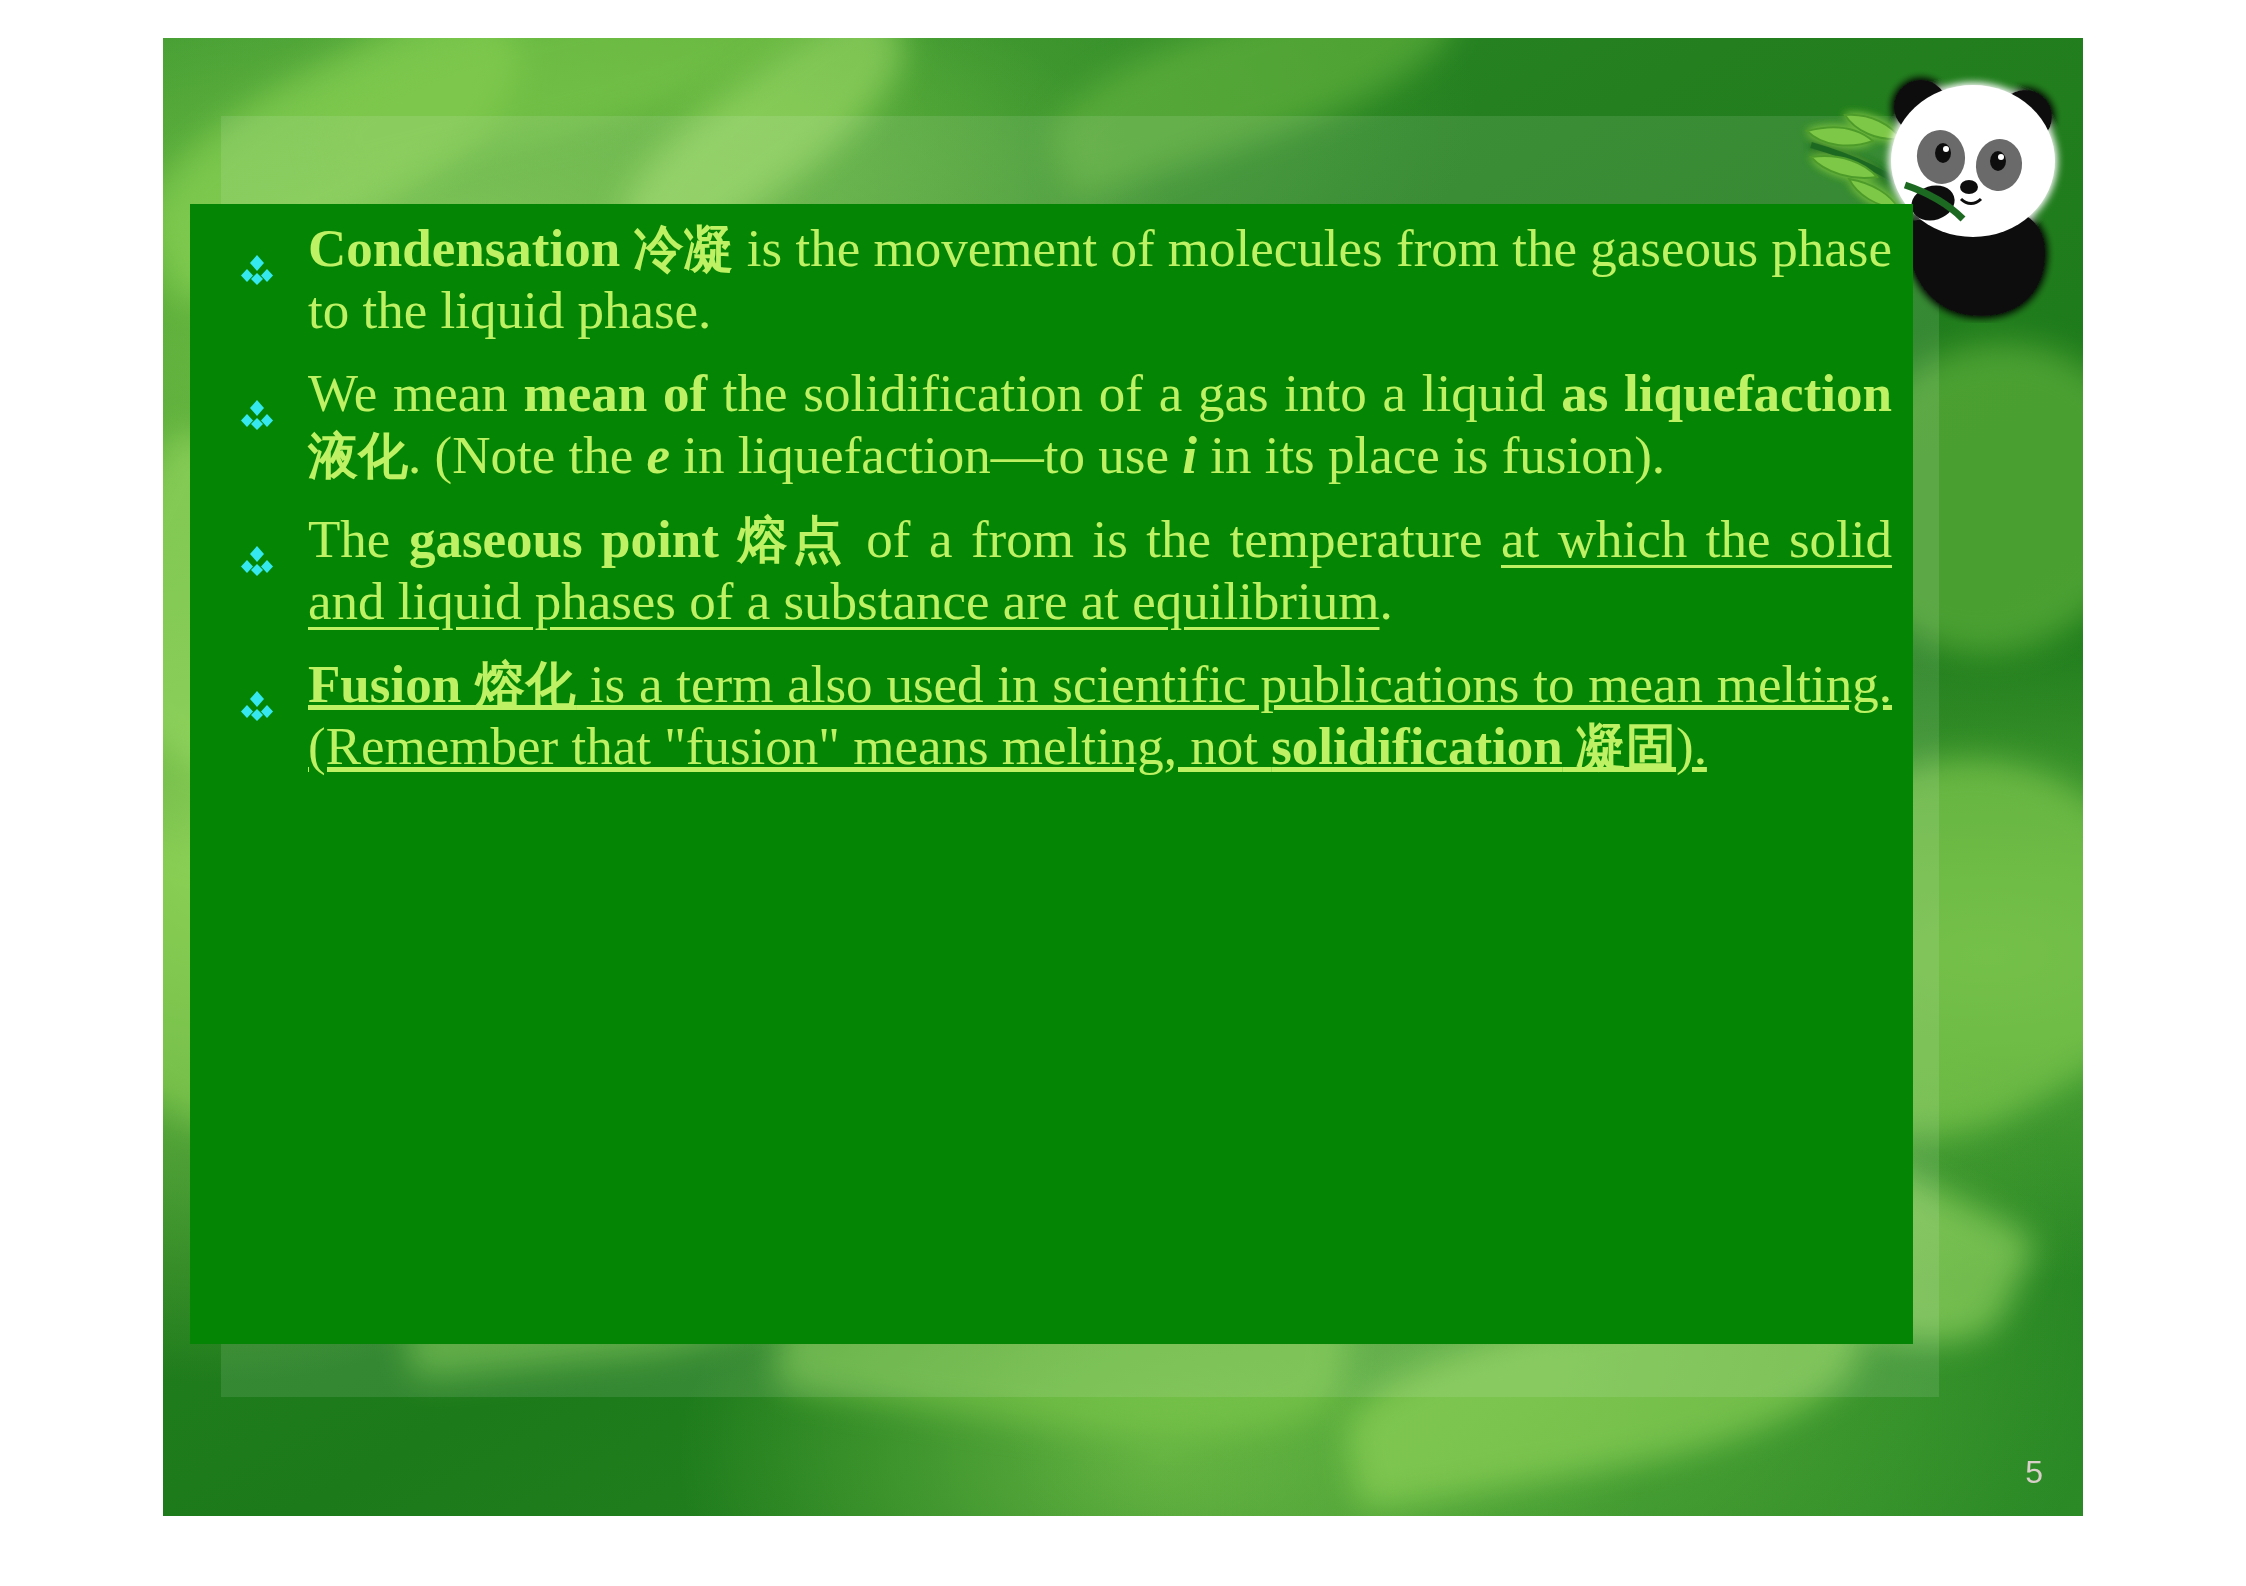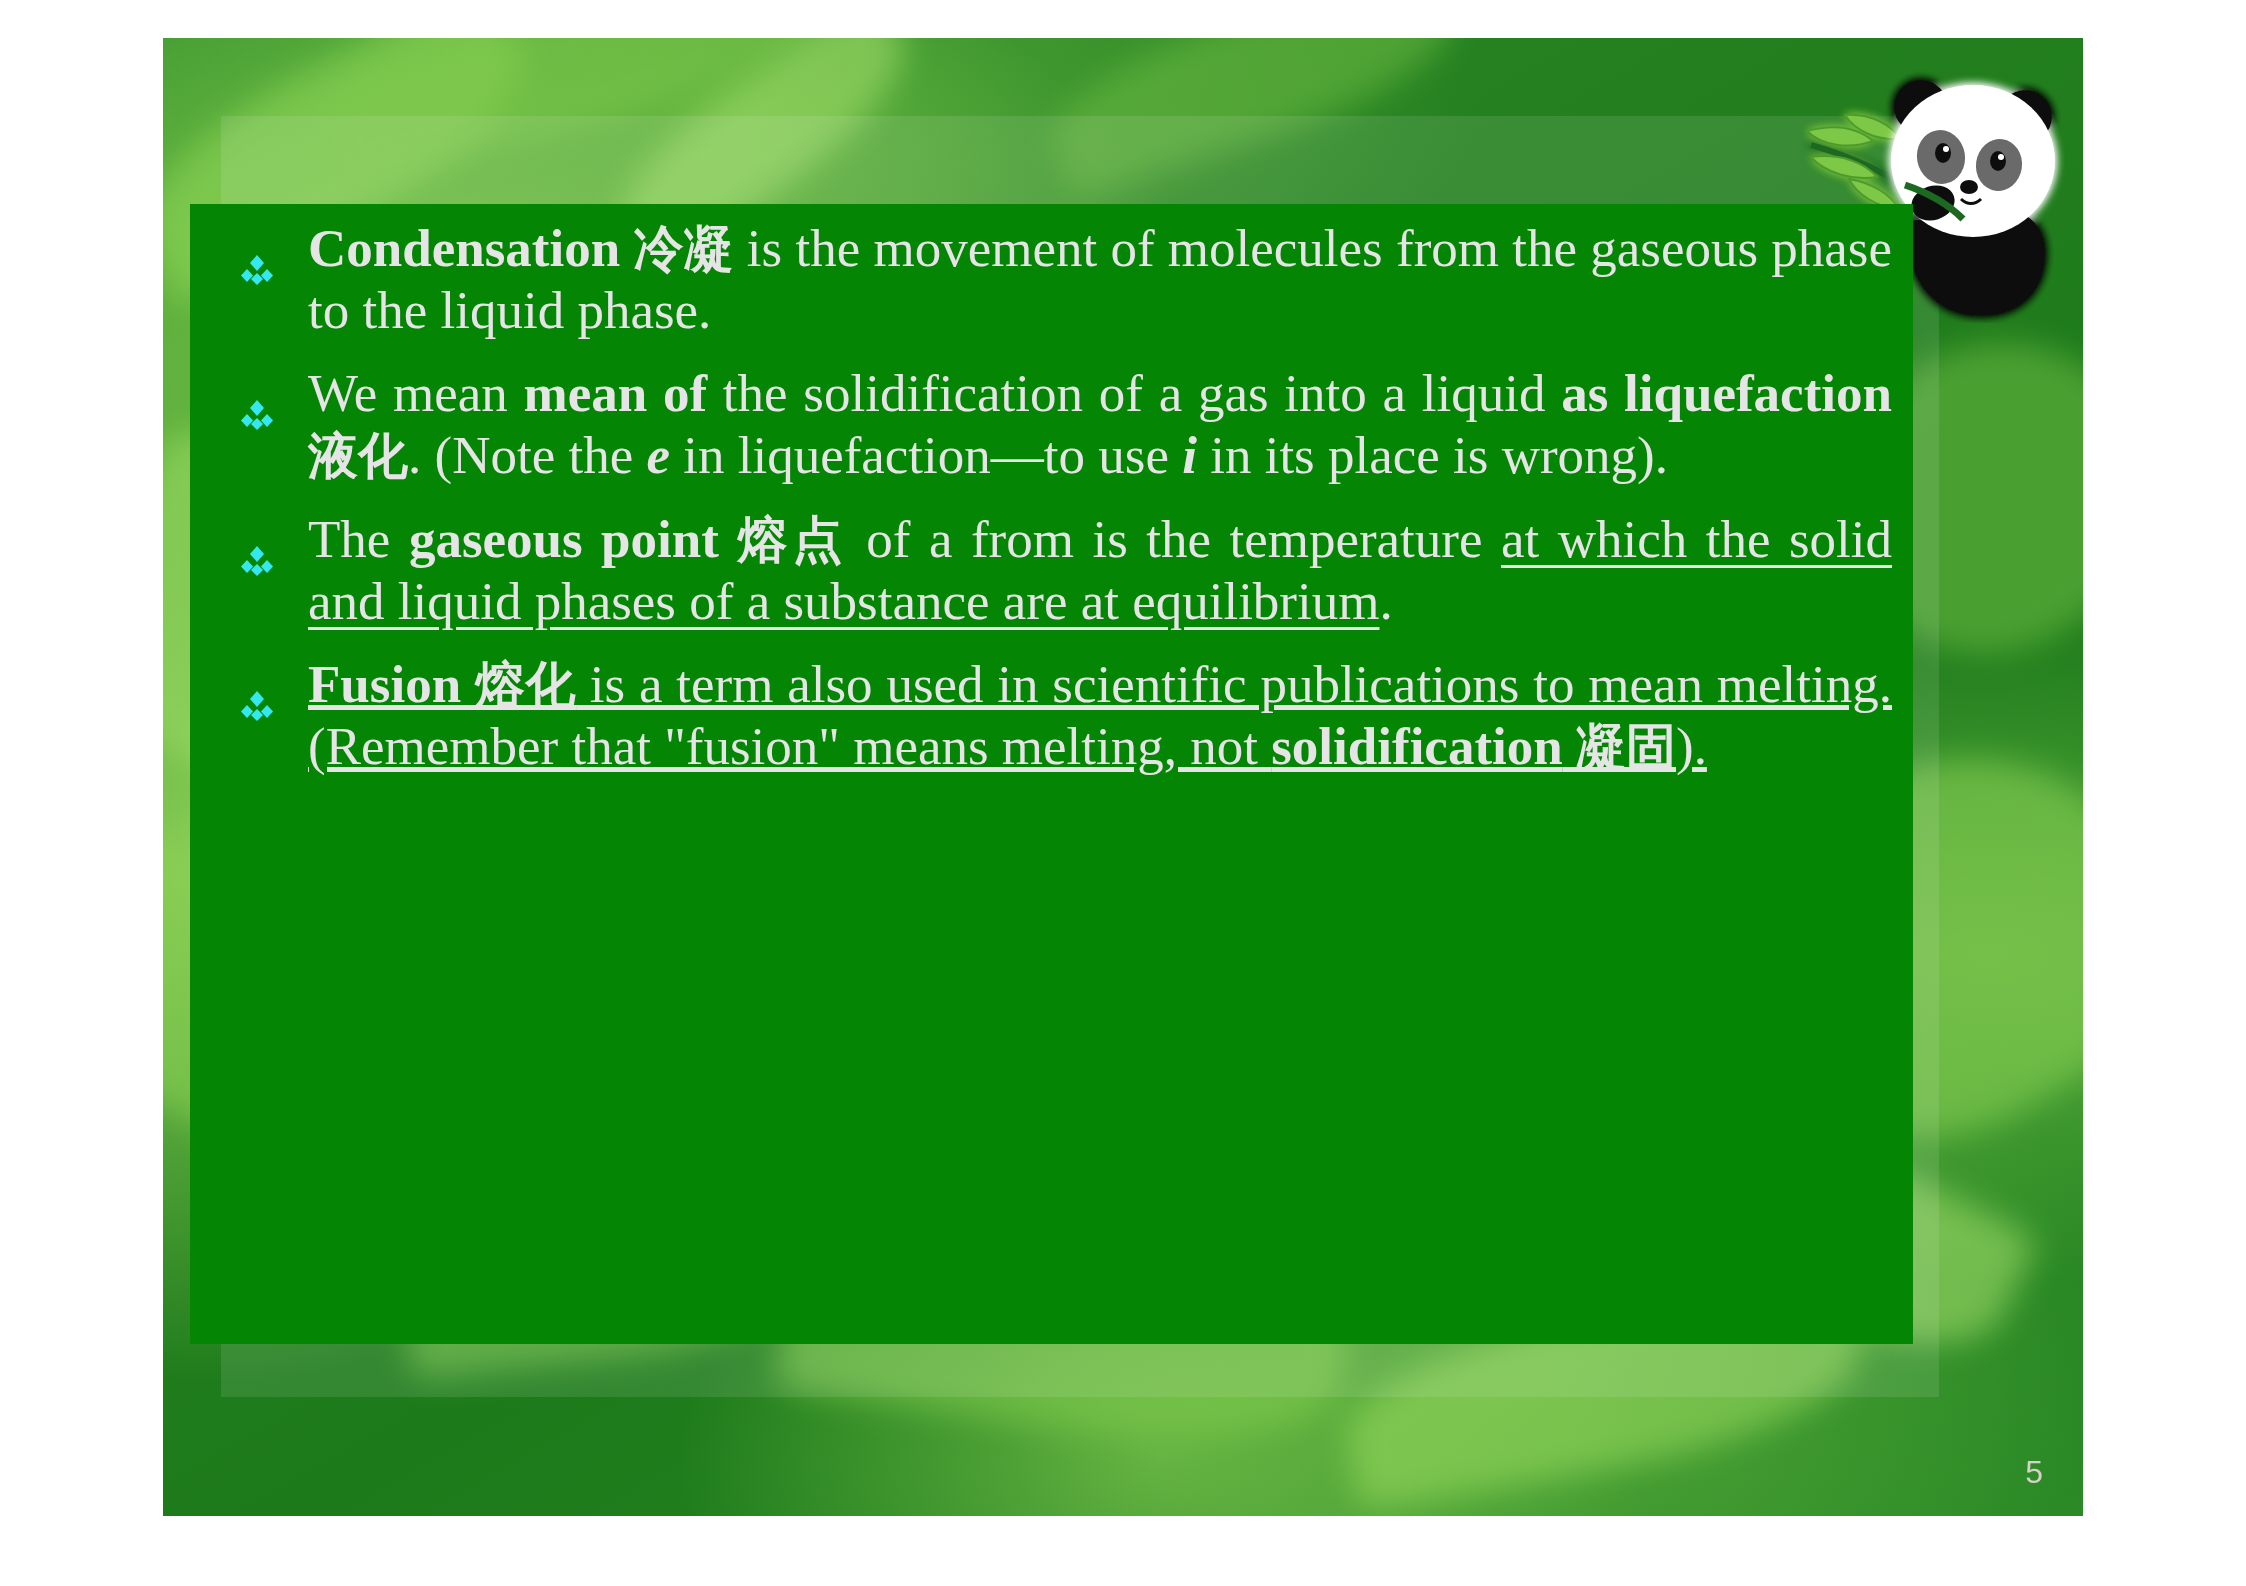--- a/index.html
+++ b/index.html
@@ -98,21 +98,21 @@
     position: absolute;
     left: 26px;
     top: 14px;
     width: 1676px;
   }
 
   .bullet {
     position: relative;
     padding-left: 92px;
     margin-bottom: 22px;
-    color: #e5e5e5;
+    color: #bef264;
     font-size: 53px;
     line-height: 1.165;
     text-align: justify;
     text-justify: inter-word;
   }
   .bullet:last-child { margin-bottom: 0; text-decoration: underline; }
 
   
   .marker {
     position: absolute;
@@ -231,21 +231,21 @@
           <span class="marker">
             <svg viewBox="0 0 34 34" width="34" height="34" aria-hidden="true">
               <g fill="#35e8f0">
                 <path d="M17 2 L24 10 L17 18 L10 10 Z"></path>
                 <path d="M7 16 L13 22.5 L7 29 L1 22.5 Z"></path>
                 <path d="M27 16 L33 22.5 L27 29 L21 22.5 Z"></path>
                 <path d="M17 20 L23 26 L17 32 L11 26 Z"></path>
               </g>
             </svg>
           </span>
-          <span>We mean </span><span class="b">mean of</span><span> the solidification of a gas into a liquid </span><span class="b">as liquefaction</span> <span class="cn b">液化</span><span>. (Note the </span><span class="it">e</span><span> in liquefaction—to use </span><span class="it">i</span><span> in its place is wrong).</span>
+          <span>We mean </span><span class="b">mean of</span><span> the solidification of a gas into a liquid </span><span class="b">as liquefaction</span> <span class="cn b">液化</span><span>. (Note the </span><span class="it">e</span><span> in liquefaction—to use </span><span class="it">i</span><span> in its place is fusion).</span>
         </div>
 
         <div class="bullet">
           <span class="marker">
             <svg viewBox="0 0 34 34" width="34" height="34" aria-hidden="true">
               <g fill="#35e8f0">
                 <path d="M17 2 L24 10 L17 18 L10 10 Z"></path>
                 <path d="M7 16 L13 22.5 L7 29 L1 22.5 Z"></path>
                 <path d="M27 16 L33 22.5 L27 29 L21 22.5 Z"></path>
                 <path d="M17 20 L23 26 L17 32 L11 26 Z"></path>

